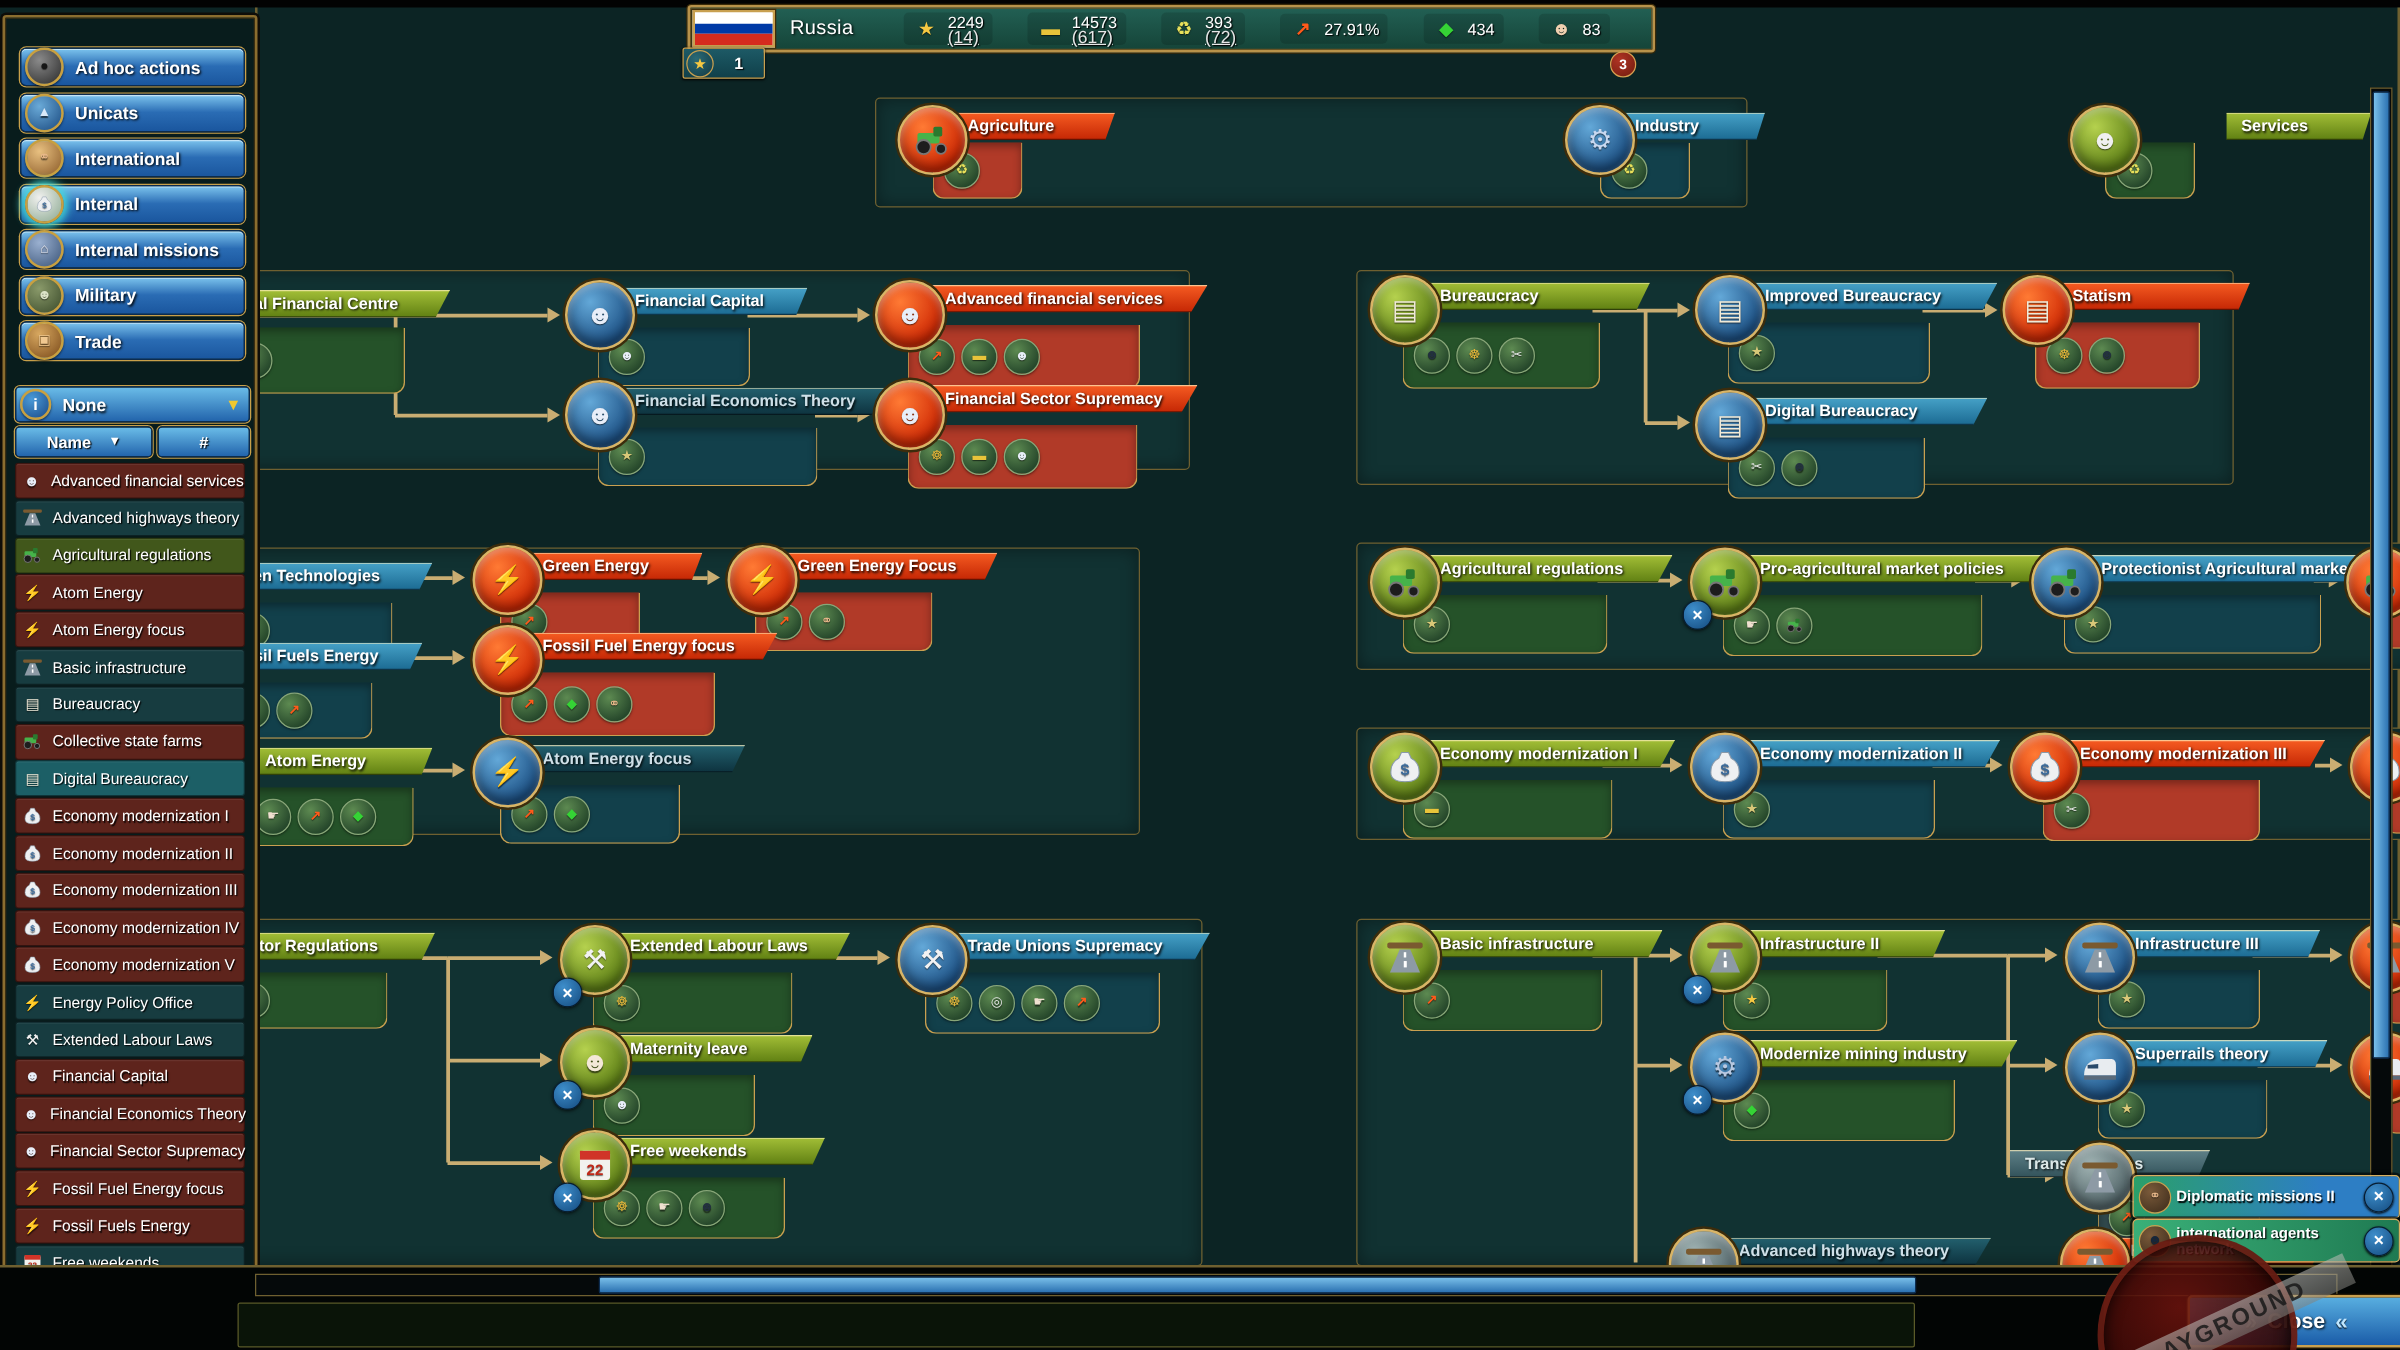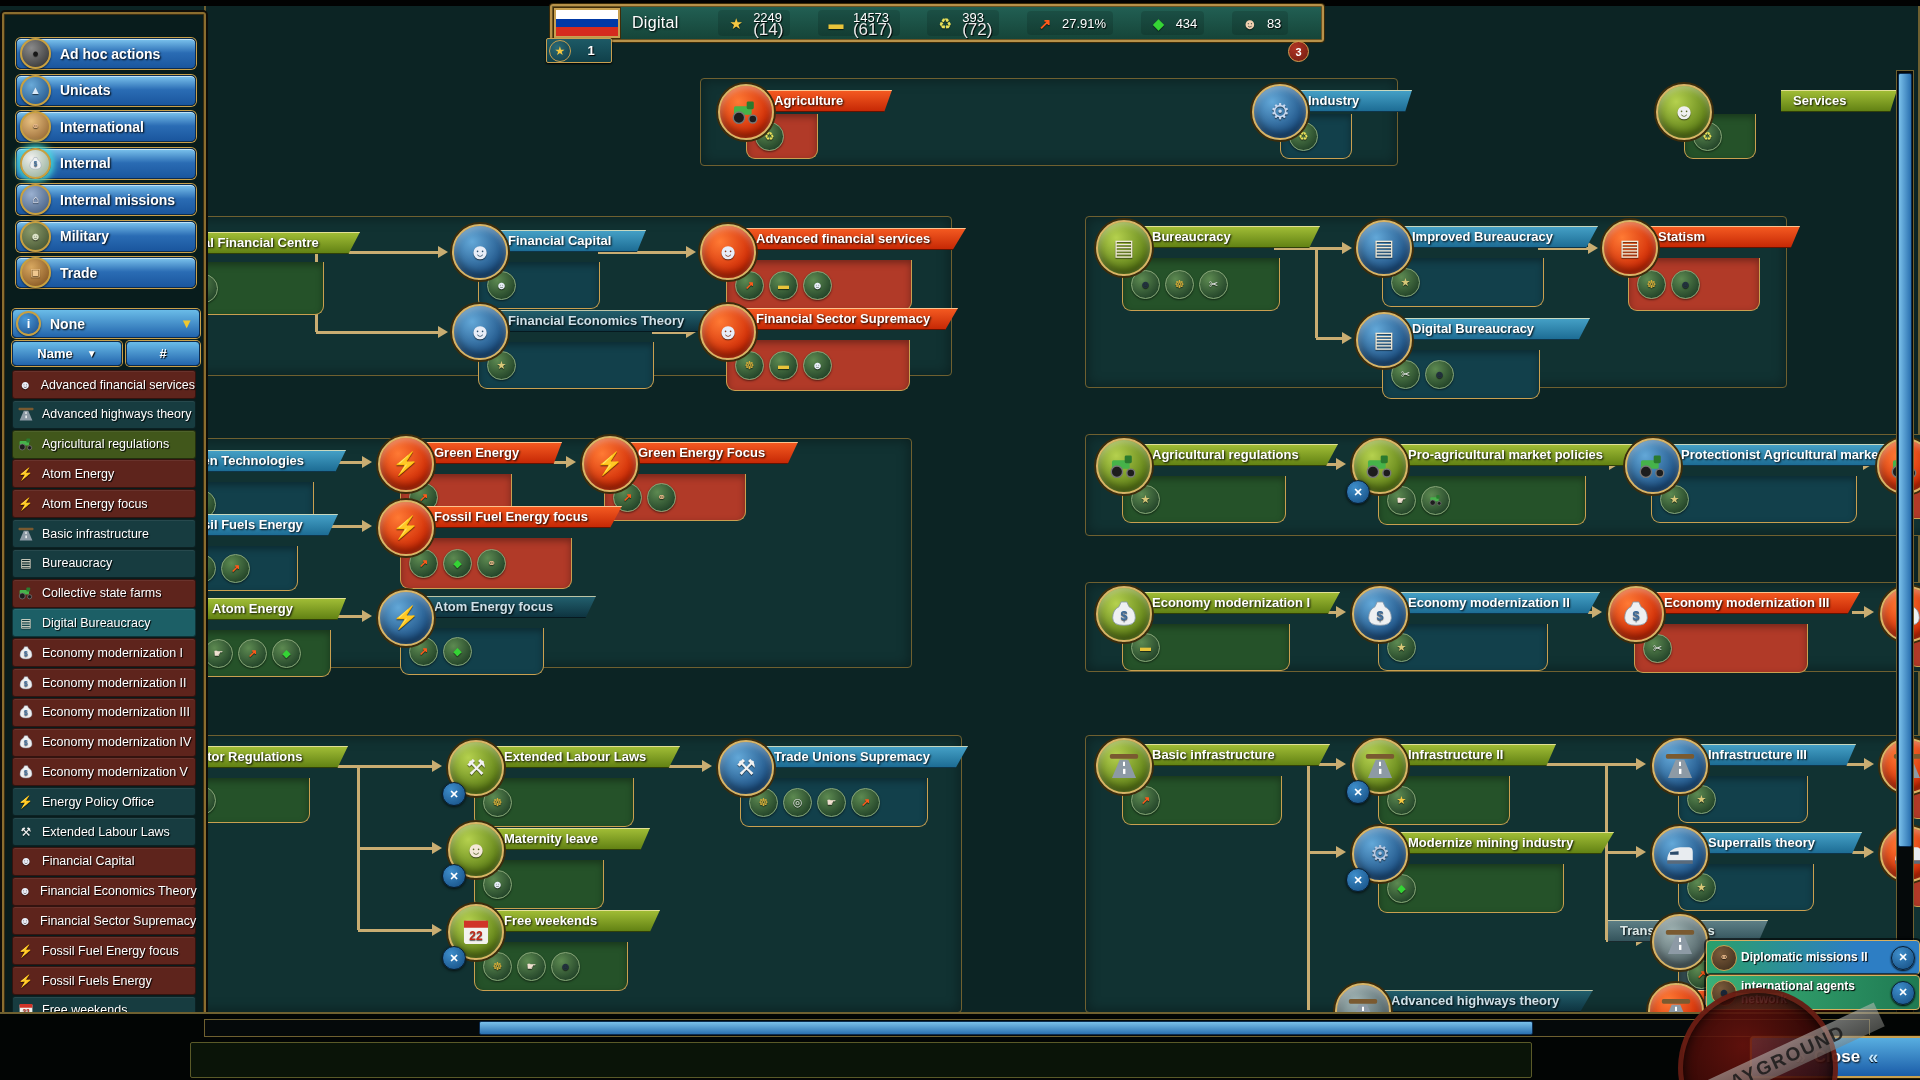--- a/index.html
+++ b/index.html
@@ -51,21 +51,21 @@
   
   #topbar{position:absolute;left:550px;top:4px;width:770px;height:34px;z-index:60;
     background:linear-gradient(#226054,#154438);border:2px solid #b8924a;border-radius:3px;
     box-shadow:0 0 0 1px #3a2a08,inset 0 0 0 1px #6a5424;display:flex;align-items:center;}
   #flagbox{position:absolute;left:2px;top:2px;width:62px;height:26px;border:2px solid #c8a050;background:#fff;box-shadow:0 0 0 1px #402c08;}
   .flag-stripe{height:33.3%;}
   #country{margin-left:80px;font-size:16px;letter-spacing:.3px;text-shadow:1px 1px 2px #000;}
   #resources{display:flex;flex:1;justify-content:space-evenly;align-items:center;margin-left:12px;margin-right:6px;}
   .res{display:flex;align-items:center;gap:6px;background:rgba(0,0,0,.14);border-radius:4px;padding:1px 7px;}
   .res-val{font-size:13px;line-height:13px;text-shadow:1px 1px 1px #000;}
-  .res-sub{font-size:17px;line-height:11px;color:#e8e8e8;text-shadow:1px 1px 1px #000;}
+  .res-sub{font-size:14px;line-height:11px;color:#e8e8e8;text-shadow:1px 1px 1px #000;text-decoration:underline;}
   
   #levelbadge{position:absolute;left:546px;top:38px;width:64px;height:23px;z-index:60;
     background:linear-gradient(#1d5a66,#10404a);border:1px solid #c8a050;border-radius:2px;
     display:flex;align-items:center;box-shadow:0 1px 2px #000;}
   #levelstar{width:20px;height:20px;border-radius:50%;margin-left:2px;
     background:radial-gradient(circle at 35% 30%,#2a6a76,#123a44);border:1px solid #c8a050;
     display:flex;align-items:center;justify-content:center;color:#f5c842;font-size:12px;}
   #levelnum{flex:1;text-align:center;font-size:13px;font-weight:bold;text-shadow:1px 1px 1px #000;}
   #msgbar{position:absolute;left:616px;top:38px;width:688px;height:25px;z-index:60;
     background:linear-gradient(#2a7d85,#14545c);border:1px solid #b8924a;border-radius:2px;
@@ -773,21 +773,21 @@
         </div>
       </div>
     </div>
 
   <div id="topbar">
     <div id="flagbox">
         <div class="flag-stripe" style="background: rgb(255, 255, 255);"></div>
         <div class="flag-stripe" style="background: rgb(0, 57, 166);"></div>
         <div class="flag-stripe" style="background: rgb(213, 43, 30);"></div>
       </div>
-    <span id="country">Digital</span>
+    <span id="country">Russia</span>
     <div id="resources">
         <div class="res">
           <div class="iconwrap" style="height: 22px; width: 22px; color: rgb(245, 200, 66); font-size: 15px;">★</div>
           <div>
             <div class="res-val">2249</div>
             <div class="res-sub">(14)</div>
           </div>
         </div>
         <div class="res">
           <div class="iconwrap" style="height: 22px; width: 22px; color: rgb(232, 196, 58); font-size: 15px;">▬</div>

